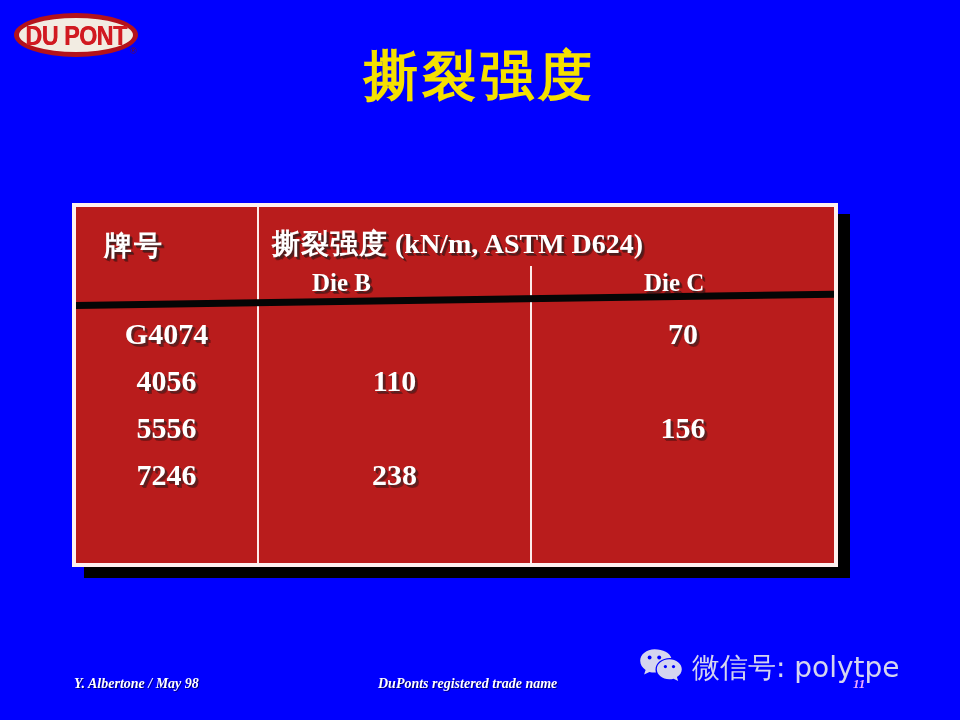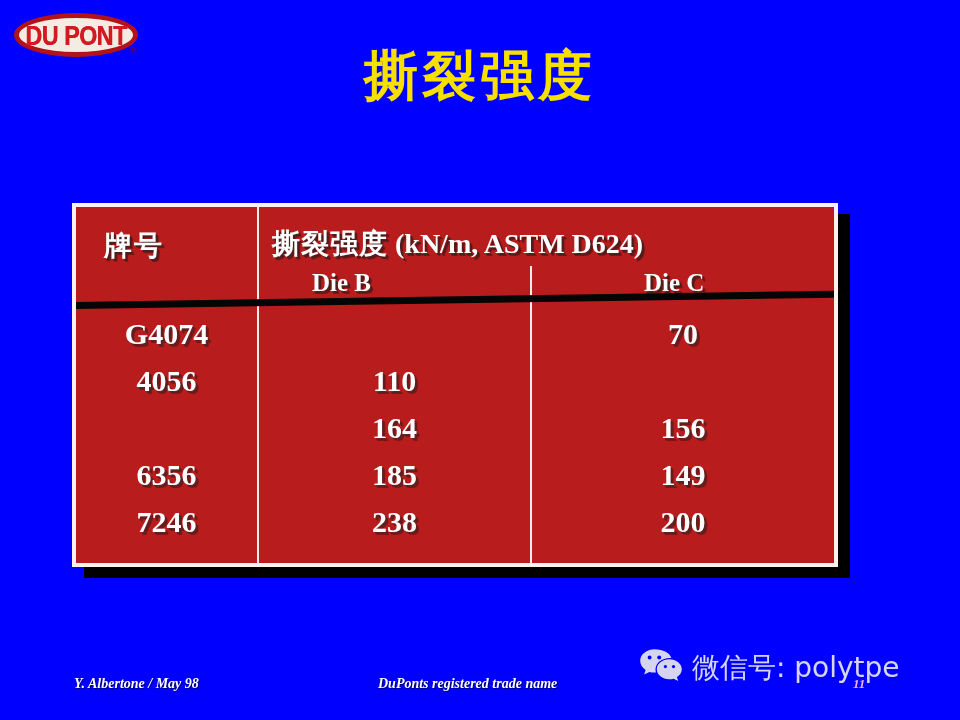--- a/index.html
+++ b/index.html
@@ -261,34 +261,28 @@
         <div class="cell c-grade">G4074</div>
         <div class="cell c-c">70</div>
       </div>
 
       <div class="row">
         <div class="cell c-grade">4056</div>
         <div class="cell c-b">110</div>
       </div>
 
       <div class="row">
-        <div class="cell c-b">164</div>
+        <div class="cell c-grade">5556</div>
         <div class="cell c-c">156</div>
       </div>
 
-      <div class="row">
-        <div class="cell c-grade">6356</div>
-        <div class="cell c-b">185</div>
-        <div class="cell c-c">149</div>
-      </div>
 
       <div class="row">
         <div class="cell c-grade">7246</div>
         <div class="cell c-b">238</div>
-        <div class="cell c-c">200</div>
       </div>
 
     </div>
   </div>
 
   <div class="footer-text" id="foot-author">Y. Albertone / May 98</div>
   <div class="footer-text" id="foot-trade">DuPonts registered trade name</div>
   <div id="page-number">11</div>
 
   <div id="watermark">

